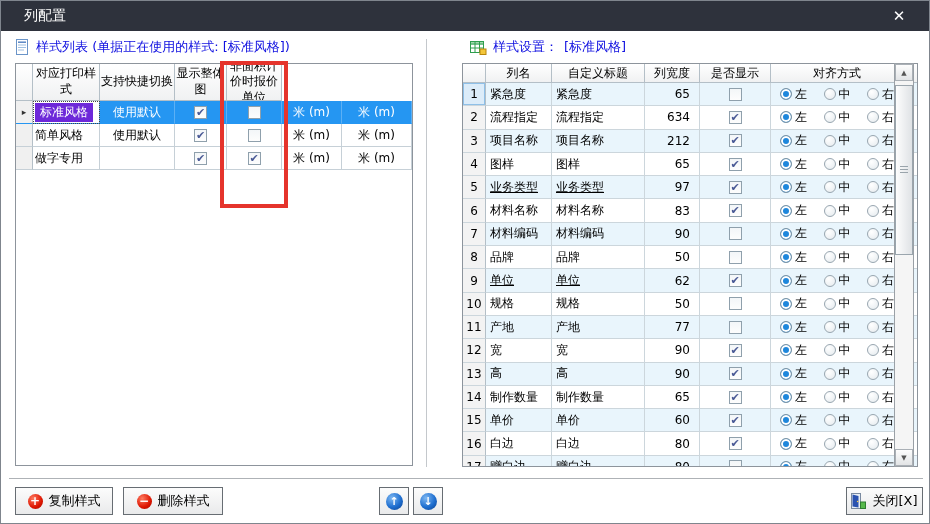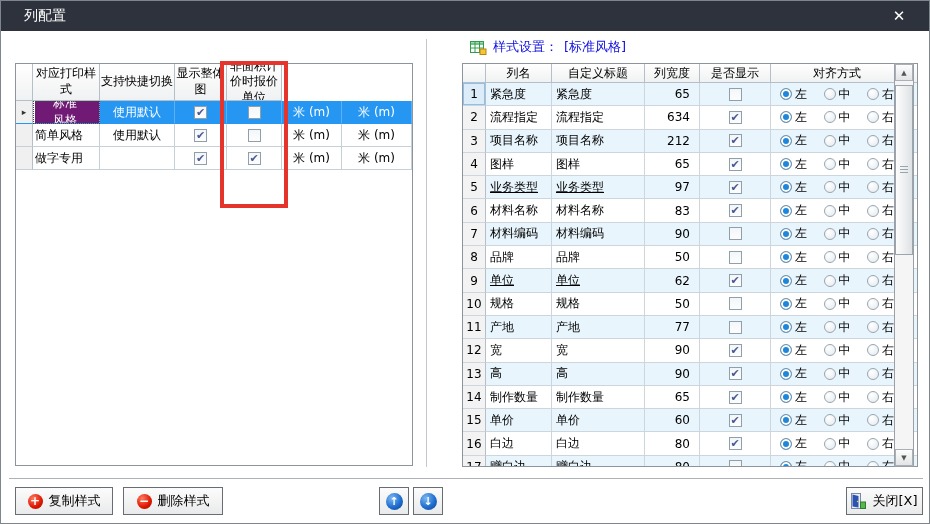--- a/index.html
+++ b/index.html
@@ -28,21 +28,21 @@
     background:linear-gradient(#ffffff,#f0f1f2);display:flex;align-items:center;justify-content:center;
     text-align:center;line-height:1.3;padding:0 1px;overflow:hidden;}
   .lt-row{height:23px;}
   .lt-row .c{border-right:1px solid #c6d0d7;border-bottom:1px solid #c6d0d7;
     display:flex;align-items:center;justify-content:center;overflow:hidden;background:#fff;}
   .lt-row .sel-col{background:#f0f0f0;border-right:1px solid #b4bfc7;font-size:9px;color:#333;}
   .lt-row .name{justify-content:flex-start;padding-left:2px;}
   .lt-row.selected .c{background:#2596f2;color:#fff;border-right-color:#5cb0f5;border-bottom-color:#2596f2;}
   .lt-row.selected .sel-col{background:#f0f0f0;color:#333;border-right-color:#b4bfc7;}
   .lt-row.selected .name{background:#fff;color:#000;outline:1px dotted #444;outline-offset:-1px;}
-  .lt-row.selected .name .nm{background:#701a75;color:#fff;padding:1px 18px;}
+  .lt-row.selected .name .nm{background:#6d28d9;color:#fff;padding:1px 5px;}
   
   .cb{width:13px;height:13px;border:1px solid #8fa0ac;background:linear-gradient(#f3f6f8,#fdfdfd);
     display:flex;align-items:center;justify-content:center;font-size:11px;line-height:1;
     color:#4a5a96;overflow:visible;flex:0 0 auto;}
   
   .red-rect{position:absolute;left:219px;top:60px;width:68px;height:147px;
     border:4px solid #e5342c;z-index:9;pointer-events:none;}
   
   .v-divider{position:absolute;left:425px;top:38px;width:1px;height:428px;background:#c4c8cc;}
   
@@ -98,20 +98,30 @@
 </head>
 <body>
 
 <div class="window">
 
   <div class="titlebar">
     <span class="title">列配置</span>
     <span class="close">✕</span>
   </div>
 
+  <div class="panel-header" id="lp-header">
+    <svg width="15" height="16" viewBox="0 0 15 16">
+      <rect x="1.5" y="0.5" width="11" height="15" fill="#fff" stroke="#6a94c8"></rect>
+      <rect x="3" y="2.5" width="8" height="1.4" fill="#4f7fc0"></rect>
+      <rect x="3" y="5.5" width="8" height="1" fill="#9fc0e2"></rect>
+      <rect x="3" y="8" width="8" height="1" fill="#9fc0e2"></rect>
+      <rect x="3" y="10.5" width="6" height="1" fill="#9fc0e2"></rect>
+    </svg>
+    <span>样式列表 (单据正在使用的样式: [标准风格])</span>
+  </div>
 
   <div class="left-box">
     <div class="lt-grid lt-header">
       <div class="hc"></div>
       <div class="hc">对应打印样式</div>
       <div class="hc">支持快捷切换</div>
       <div class="hc">显示整体图</div>
       <div class="hc">非面积计价时报价单位</div>
     </div>
     <div id="lt-rows">

